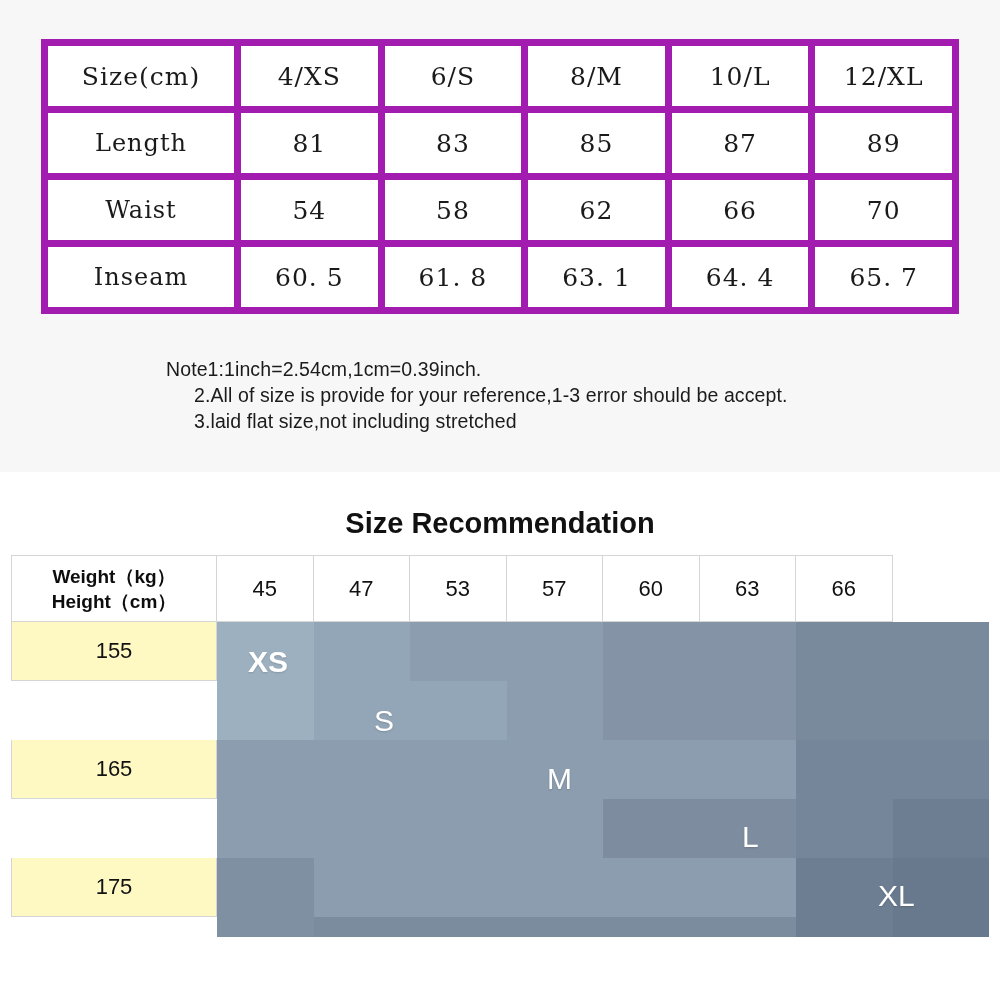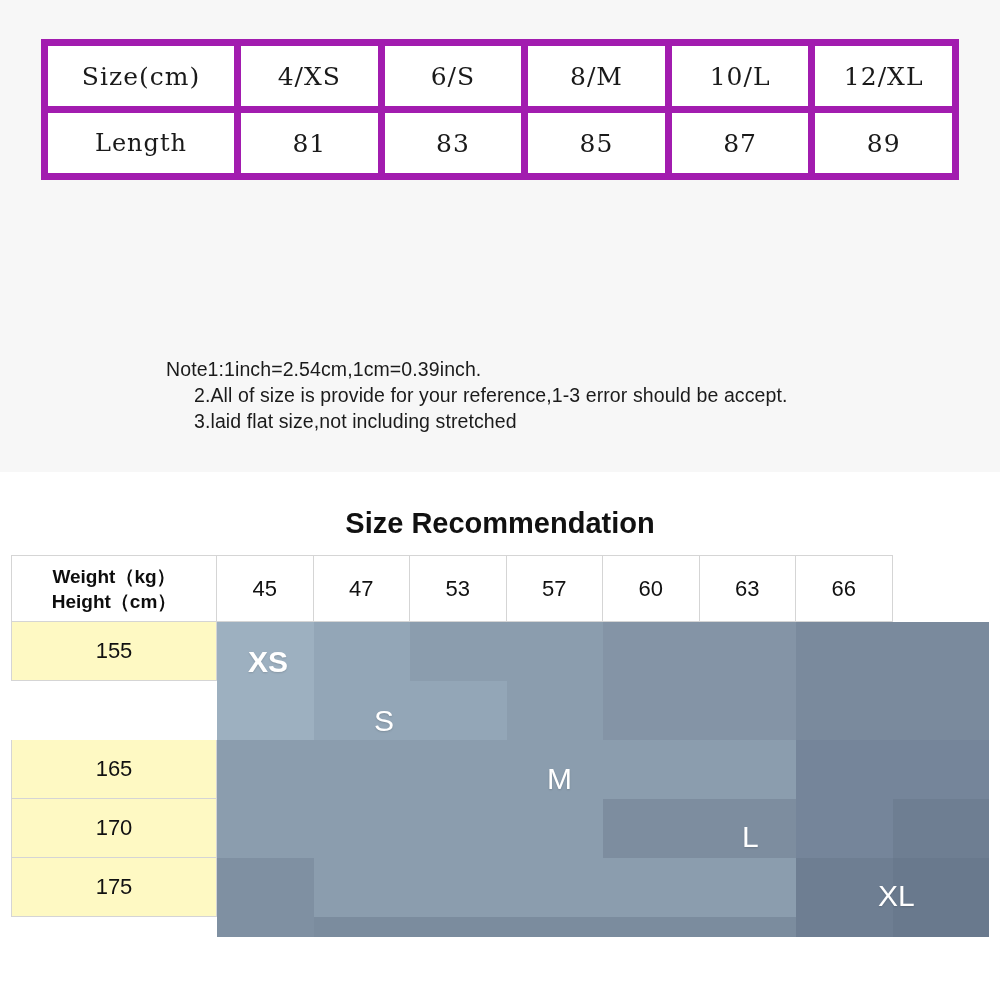--- a/index.html
+++ b/index.html
@@ -217,20 +217,36 @@
             <td>12/XL</td>
           </tr>
           <tr>
             <td class="head-col head-row">Length</td>
             <td>81</td>
             <td>83</td>
             <td>85</td>
             <td>87</td>
             <td>89</td>
           </tr>
+          <tr>
+            <td class="head-col head-row">Waist</td>
+            <td>54</td>
+            <td>58</td>
+            <td>62</td>
+            <td>66</td>
+            <td>70</td>
+          </tr>
+          <tr>
+            <td class="head-col head-row">Inseam</td>
+            <td>60. 5</td>
+            <td>61. 8</td>
+            <td>63. 1</td>
+            <td>64. 4</td>
+            <td>65. 7</td>
+          </tr>
         </tbody>
       </table>
     </div>
 
     <div class="notes">
       <div class="n-line">Note1:1inch=2.54cm,1cm=0.39inch.</div>
       <div class="n-line indent">2.All of size is provide for your reference,1-3 error should be accept.</div>
       <div class="n-line indent">3.laid flat size,not including stretched</div>
     </div>
   </div>
@@ -260,21 +276,20 @@
           <div class="rec-cells"></div>
         </div>
         <div class="rec-row">
           <div class="rec-cells"></div>
         </div>
         <div class="rec-row">
           <div class="rec-row-head">165</div>
           <div class="rec-cells"></div>
         </div>
         <div class="rec-row">
-          <div class="rec-row-head">170</div>
           <div class="rec-cells"></div>
         </div>
         <div class="rec-row">
           <div class="rec-row-head">175</div>
           <div class="rec-cells"></div>
         </div>
       </div>
 
       <div class="heat-overlay">
 

